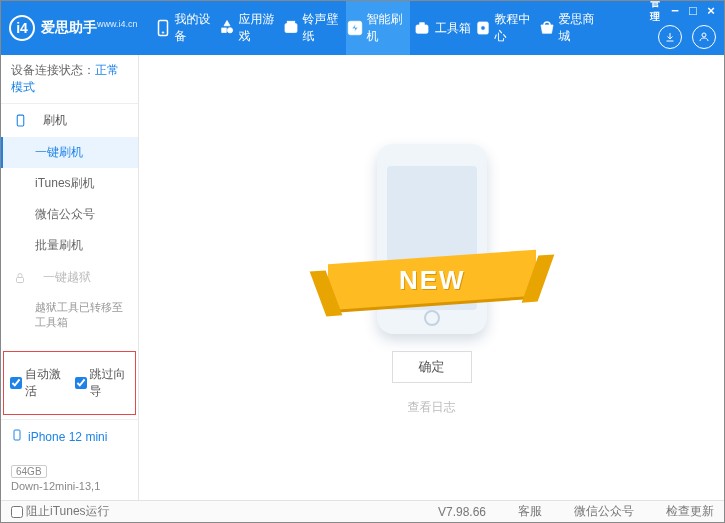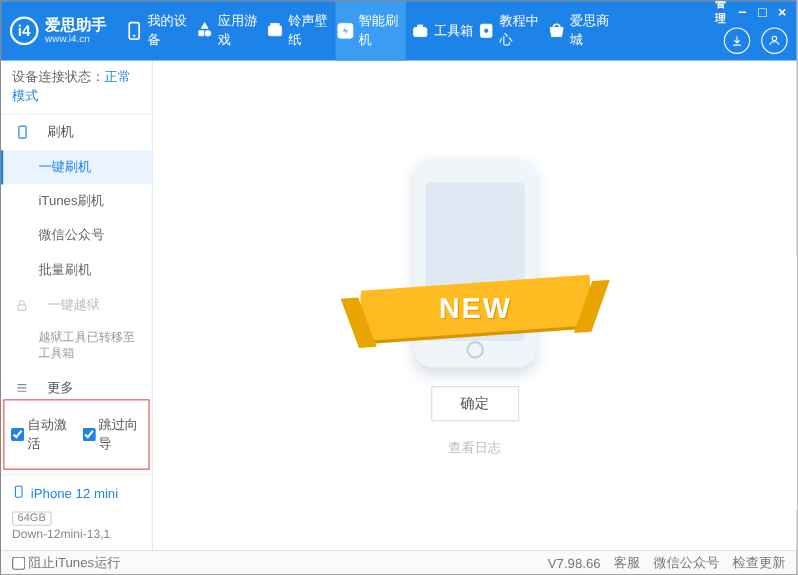--- a/index.html
+++ b/index.html
@@ -1,20 +1,20 @@
 <!DOCTYPE html>
 <html><head>
 <meta charset="utf-8">
 <style>
 *{margin:0;padding:0;box-sizing:border-box;font-family:"Microsoft YaHei",Arial,sans-serif;font-size:12px}
 body{width:725px;height:523px;overflow:hidden;border:1px solid #888}
 .header{height:54px;background:#1e83e8;display:flex;align-items:center;color:#fff;position:relative}
 .logo{display:flex;align-items:center;padding:0 8px;gap:6px}
 .logo-icon{width:26px;height:26px;border:2px solid #fff;border-radius:50%;display:flex;align-items:center;justify-content:center;font-weight:bold;font-size:14px}
-.logo-text{display:flex;flex-direction:column;line-height:1.1}
+.logo-text{display:flex;flex-direction:row;line-height:1.1}
 .logo-title{font-size:14px;font-weight:bold}
 .logo-url{font-size:9px;opacity:.85}
 .nav{display:flex;height:100%;margin-left:8px}
 .nav-item{width:64px;display:flex;align-items:center;justify-content:center;gap:3px;cursor:pointer;font-size:11px}
 .nav-item.active{background:#3a9cf3}
 .nav-icon{width:20px;height:18px;display:flex;align-items:center;justify-content:center}
 .nav-icon svg{width:18px;height:18px;fill:#fff;stroke:#fff}
 .title-controls{position:absolute;right:6px;top:2px;display:flex;gap:4px;align-items:center}
 .tc{width:14px;height:14px;display:flex;align-items:center;justify-content:center;cursor:pointer;font-size:13px;font-weight:bold}
 .header-right{position:absolute;right:8px;bottom:6px;display:flex;gap:10px}
@@ -30,39 +30,39 @@
 .sec-h.disabled{color:#bbb}
 .sub{padding:7px 0 7px 34px;color:#666;cursor:pointer;font-size:12px}
 .sub.active{background:#eaf4fe;color:#1e83e8;border-left:2px solid #1e83e8;padding-left:32px}
 .sub-note{padding:6px 12px 6px 34px;color:#999;font-size:11px;line-height:1.4}
 .checks{border:1.5px solid #e04a4a;margin:4px 2px;padding:14px 6px;display:flex;gap:10px;font-size:11px;color:#555}
 .chk{display:flex;align-items:center;gap:3px;cursor:pointer}
 .chk input{accent-color:#1e83e8;width:12px;height:12px}
 .device{padding:8px 10px;border-top:1px solid #eee}
 .dev-row{display:flex;align-items:center;gap:5px}
 .dev-name{color:#1e83e8;font-size:12px}
-.dev-cap{display:inline-block;border:1px solid #ccc;border-radius:2px;padding:0 4px;font-size:10px;color:#888;margin-top:8px}
+.dev-cap{display:inline-block;border:1px solid #ccc;border-radius:2px;padding:0 4px;font-size:10px;color:#888;margin-top:20px}
 .dev-sub{color:#888;font-size:11px;margin-top:2px}
 .main{flex:1;display:flex;flex-direction:column;align-items:center;justify-content:center;gap:12px;background:#fff}
 .illus{position:relative;width:180px;height:200px;display:flex;align-items:center;justify-content:center}
 .phone{width:110px;height:190px;background:#f0f5fa;border-radius:16px;position:relative;box-shadow:0 6px 14px rgba(20,60,110,.18)}
 .phone::before{content:"";position:absolute;top:22px;left:10px;right:10px;bottom:24px;background:#dfe9f4;border-radius:4px}
 .phone::after{content:"";position:absolute;bottom:8px;left:50%;transform:translateX(-50%);width:12px;height:12px;border:2px solid #c4d2e0;border-radius:50%}
 .circle-bg{position:absolute;width:170px;height:170px;border-radius:50%;background:#e0edf9;top:24px;z-index:-1}
 .ribbon{position:absolute;bottom:36px;left:-14px;right:-14px;height:46px;background:#ffbb22;transform:skewY(-4deg);display:flex;align-items:center;justify-content:center;box-shadow:0 3px 0 #d99500}
 .ribbon span{color:#fff;font-weight:900;font-size:26px;letter-spacing:2px;transform:skewY(4deg);text-shadow:1px 1px 0 #d99500}
 .ribbon::before,.ribbon::after{content:"";position:absolute;top:6px;width:16px;height:46px;background:#e8a400}
 .ribbon::before{left:-10px;transform:skewX(20deg)}
 .ribbon::after{right:-10px;transform:skewX(-20deg)}
 .msg{font-size:15px;color:#444}
 .confirm{border:1px solid #ddd;background:#fff;padding:6px 26px;color:#555;cursor:pointer;font-size:13px}
 .loglink{color:#bbb;font-size:12px;cursor:pointer;margin-top:4px}
 .footer{height:22px;border-top:1px solid #e2e2e2;background:#fafafa;display:flex;align-items:center;padding:0 10px;font-size:11px;color:#777}
 .footer .chk{margin-right:auto}
-.foot-item{margin-left:12px;cursor:pointer}
+.foot-item{margin-left:32px;cursor:pointer}
 </style>
 </head>
 <body>
 
 <div class="header">
   <div class="logo">
     <div class="logo-icon">i4</div>
     <div class="logo-text">
       <span class="logo-title">爱思助手</span>
       <span class="logo-url">www.i4.cn</span>

